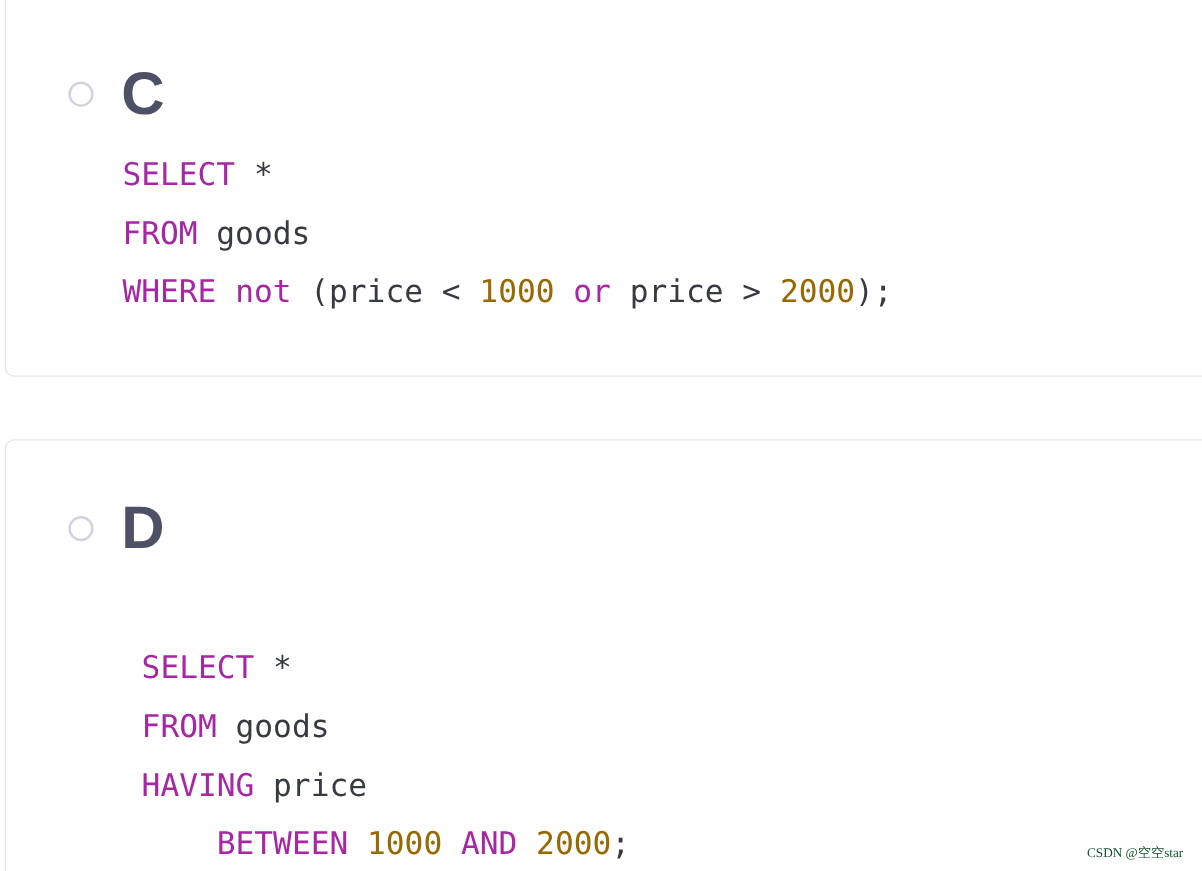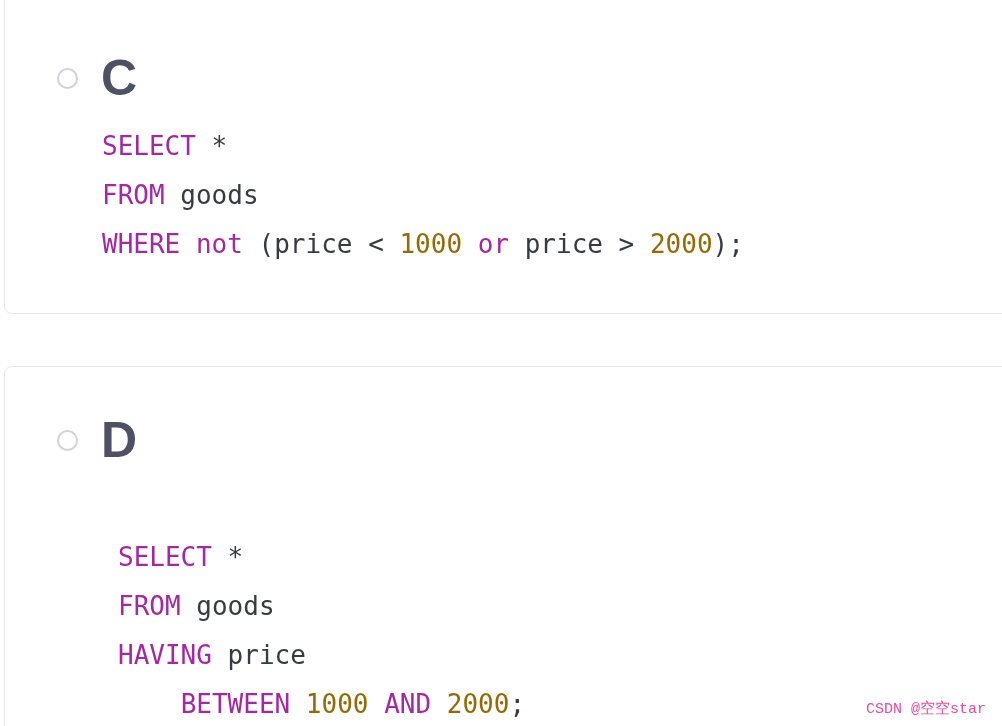--- a/index.html
+++ b/index.html
@@ -88,23 +88,23 @@
 
   .kw   { color: #a626a4; }   
   .num  { color: #986801; }   
   .plain{ color: #383a42; }   
 
   
   #watermark {
     position: absolute;
     right: 16px;
     bottom: 8px;
-    font-size: 15px;
-    color: #ec4899;
-    font-family: Liberation Mono, monospace;
+    font-size: 11px;
+    color: #14532d;
+    font-family: Liberation Serif, serif;
     white-space: nowrap;
     user-select: none;
   }
 </style>
 </head>
 <body>
 
 <div id="page">
 
   <div class="option-card" id="card-c">

